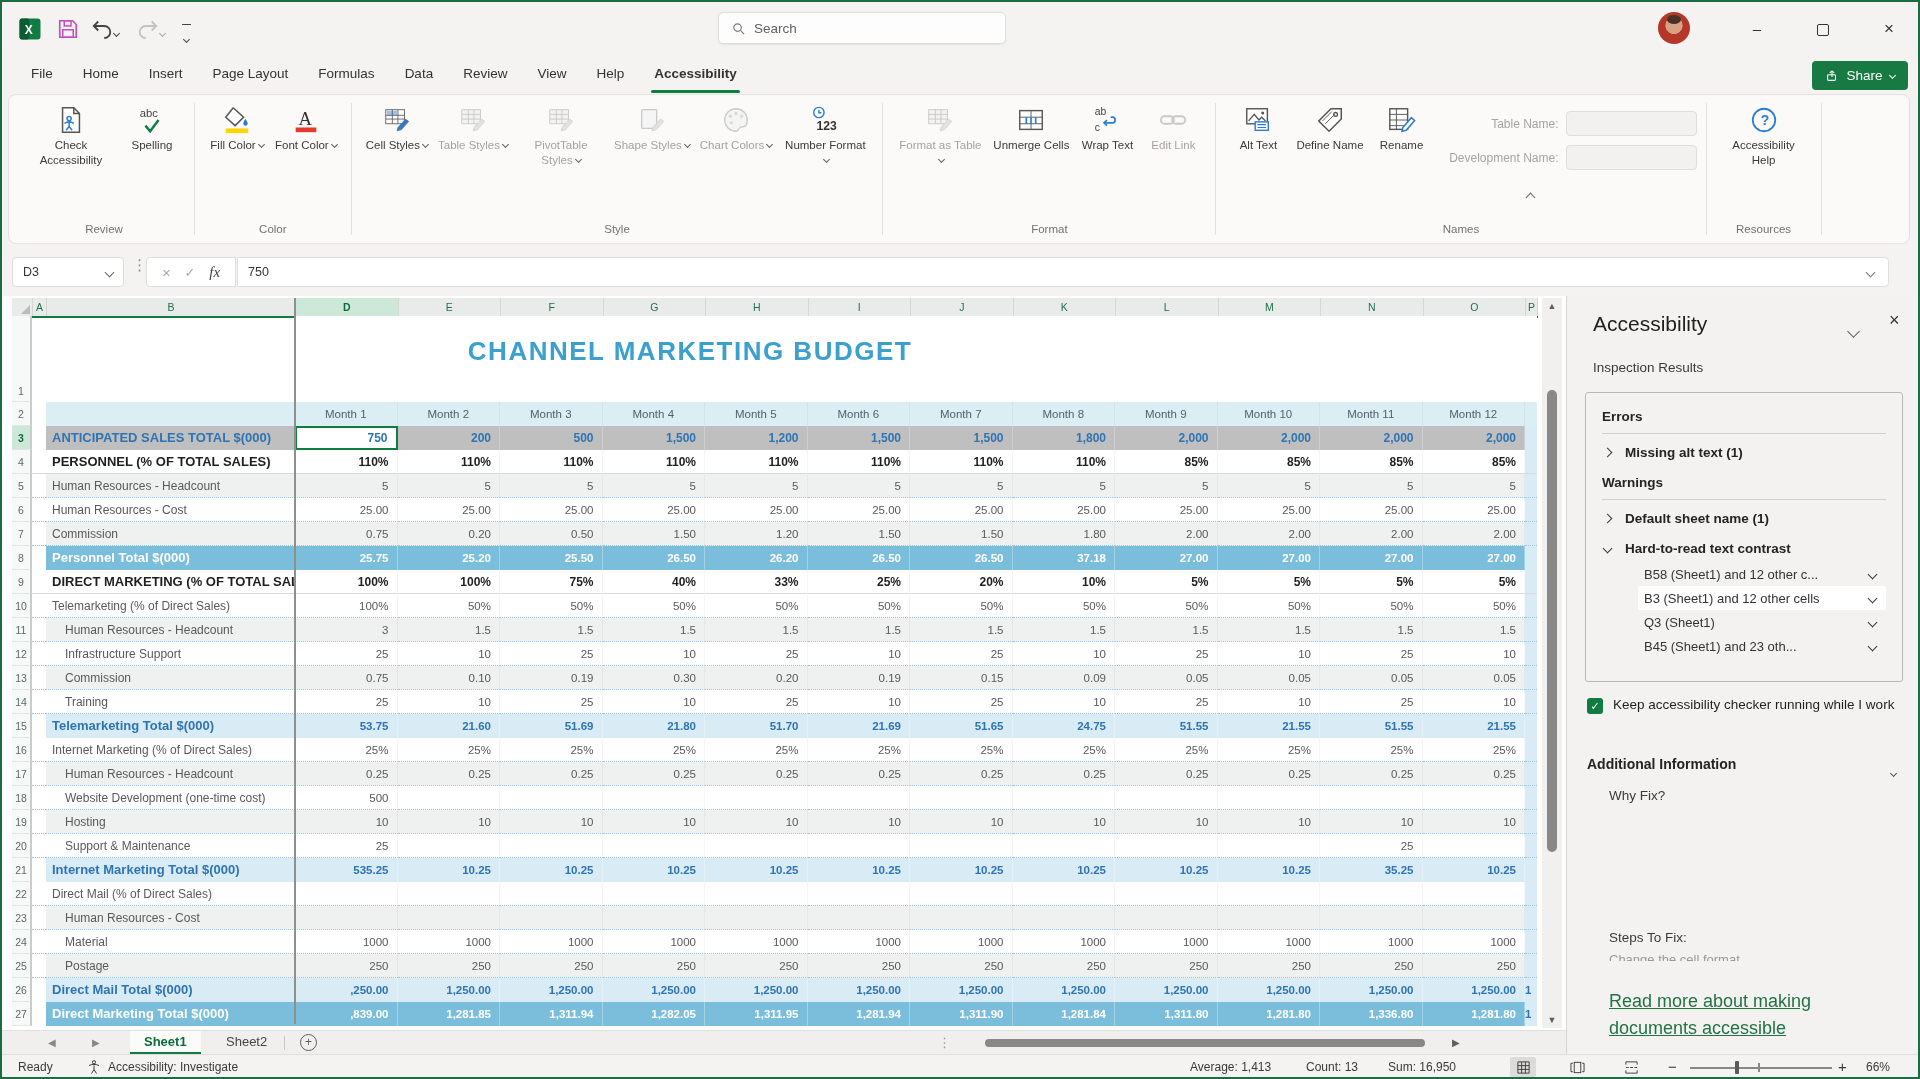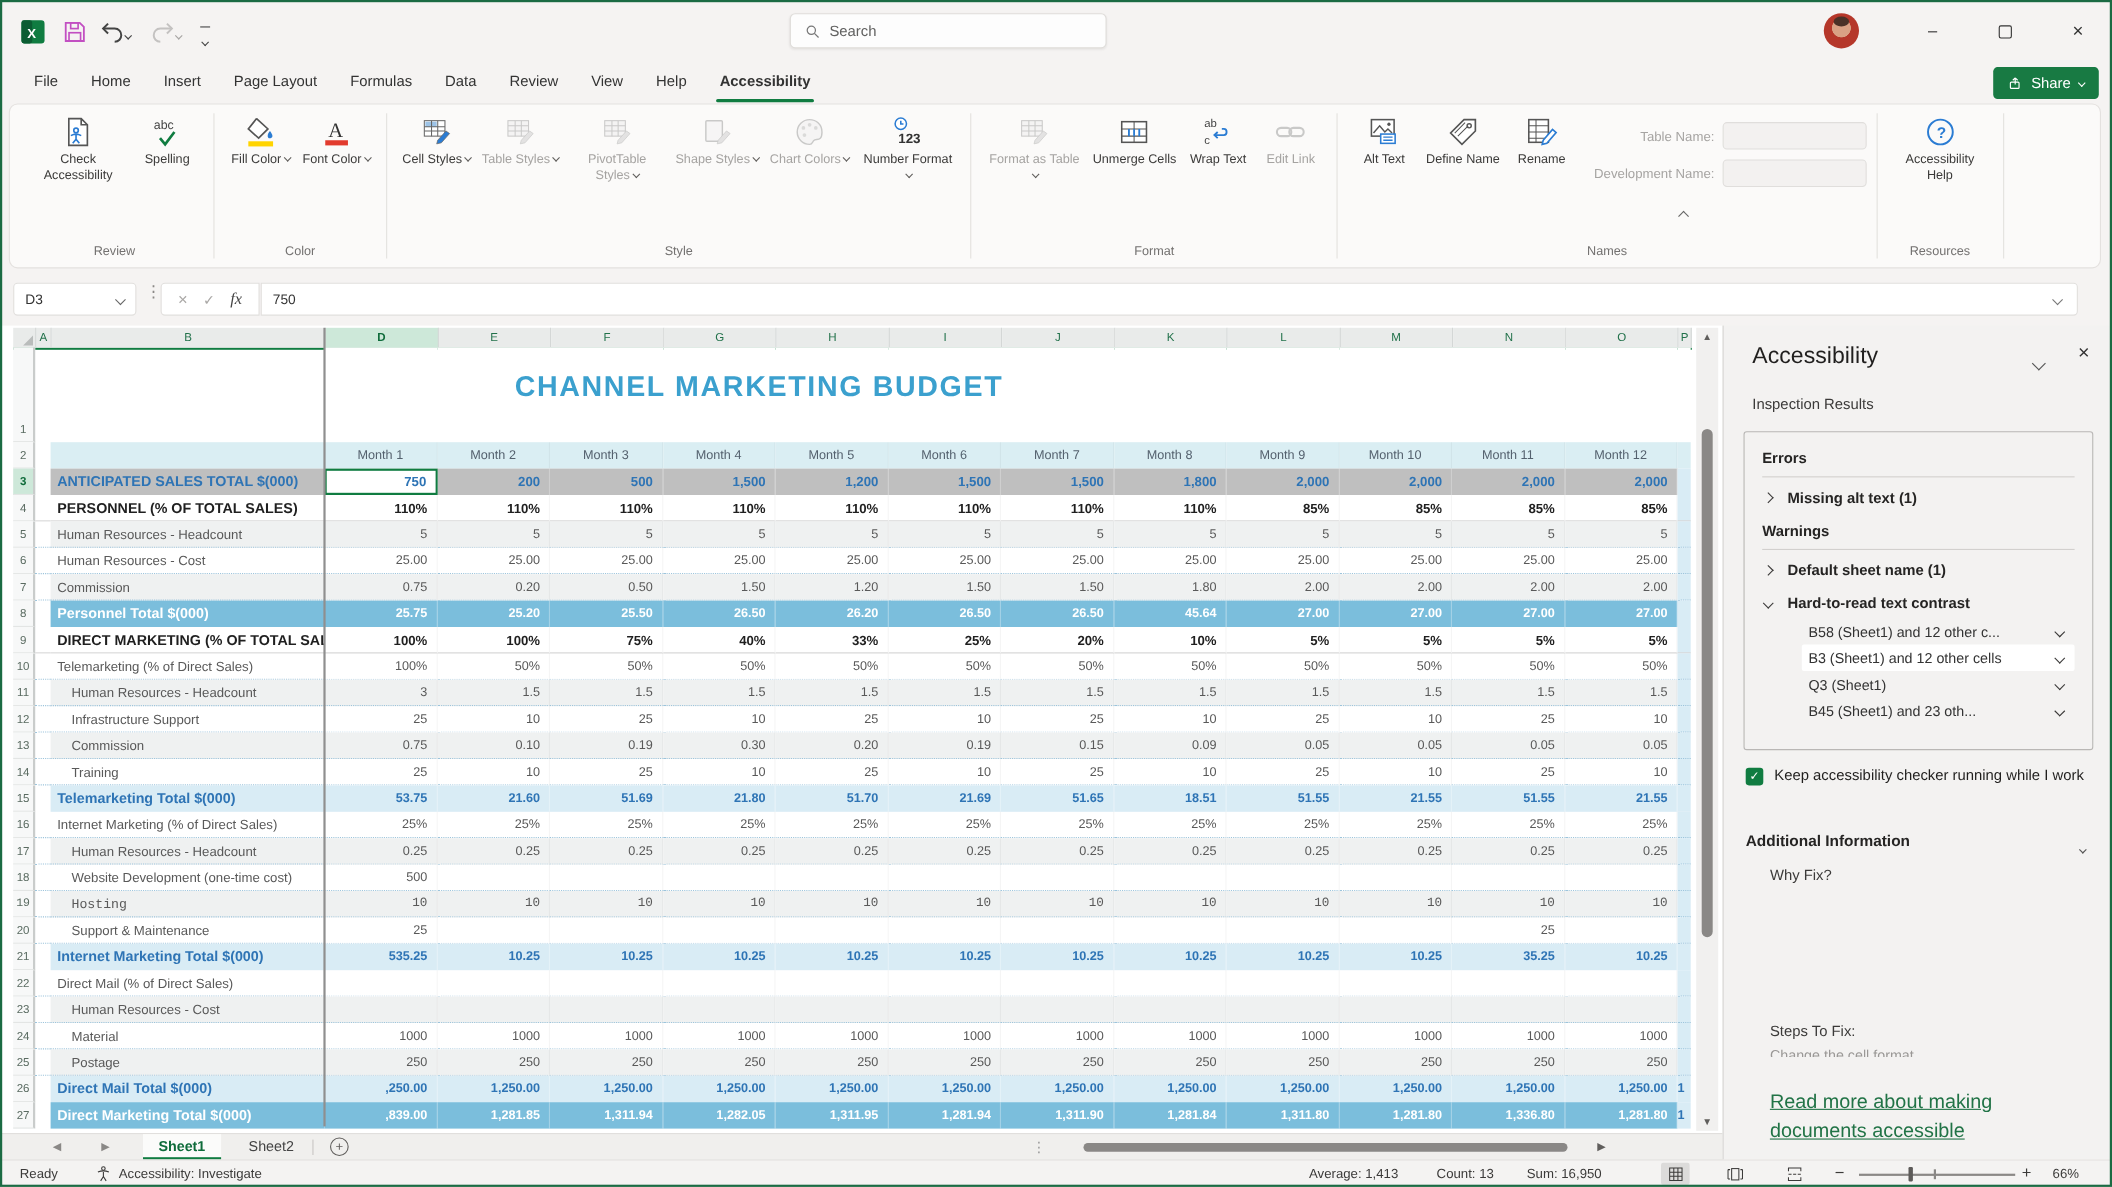--- a/index.html
+++ b/index.html
@@ -602,21 +602,21 @@
         <div class="rh">8</div>
         <div class="ca"></div>
         <div class="cb">Personnel Total $(000)</div>
         <div class="cv">25.75</div>
         <div class="cv">25.20</div>
         <div class="cv">25.50</div>
         <div class="cv">26.50</div>
         <div class="cv">26.20</div>
         <div class="cv">26.50</div>
         <div class="cv">26.50</div>
-        <div class="cv">45.64</div>
+        <div class="cv">37.18</div>
         <div class="cv">27.00</div>
         <div class="cv">27.00</div>
         <div class="cv">27.00</div>
         <div class="cv">27.00</div>
         <div class="cp"></div>
       </div>
       <div class="grow header" style="height: 24px;">
         <div class="rh">9</div>
         <div class="ca"></div>
         <div class="cb">DIRECT MARKETING (% OF TOTAL SALES)</div>
@@ -728,21 +728,21 @@
         <div class="rh">15</div>
         <div class="ca"></div>
         <div class="cb">Telemarketing Total $(000)</div>
         <div class="cv">53.75</div>
         <div class="cv">21.60</div>
         <div class="cv">51.69</div>
         <div class="cv">21.80</div>
         <div class="cv">51.70</div>
         <div class="cv">21.69</div>
         <div class="cv">51.65</div>
-        <div class="cv">18.51</div>
+        <div class="cv">24.75</div>
         <div class="cv">51.55</div>
         <div class="cv">21.55</div>
         <div class="cv">51.55</div>
         <div class="cv">21.55</div>
         <div class="cp"></div>
       </div>
       <div class="grow item" style="height: 24px;">
         <div class="rh">16</div>
         <div class="ca"></div>
         <div class="cb">Internet Marketing (% of Direct Sales)</div>
@@ -789,21 +789,21 @@
         <div class="cv"></div>
         <div class="cv"></div>
         <div class="cv"></div>
         <div class="cv"></div>
         <div class="cv"></div>
         <div class="cv"></div>
         <div class="cv"></div>
         <div class="cv"></div>
         <div class="cp"></div>
       </div>
-      <div class="grow item shade" style="height: 24px; font-family: Liberation Mono, monospace;">
+      <div class="grow item shade" style="height: 24px;">
         <div class="rh">19</div>
         <div class="ca"></div>
         <div class="cb ind">Hosting</div>
         <div class="cv">10</div>
         <div class="cv">10</div>
         <div class="cv">10</div>
         <div class="cv">10</div>
         <div class="cv">10</div>
         <div class="cv">10</div>
         <div class="cv">10</div>

